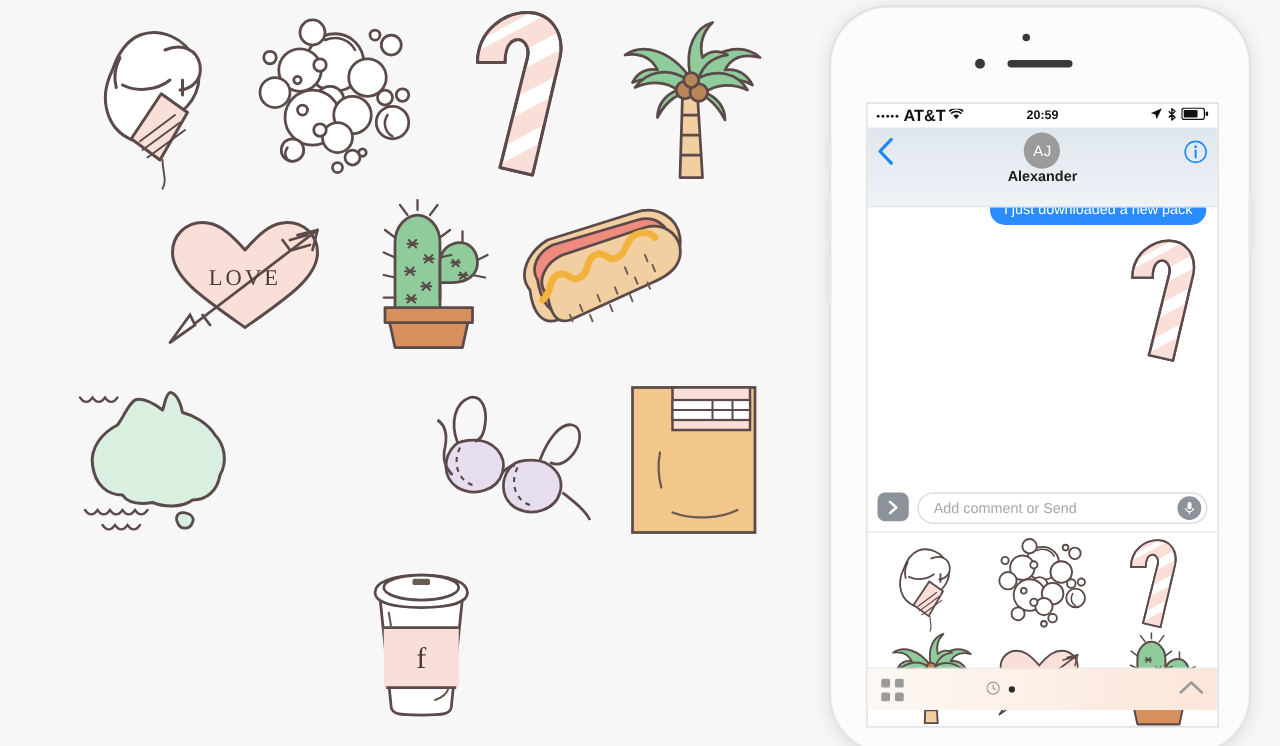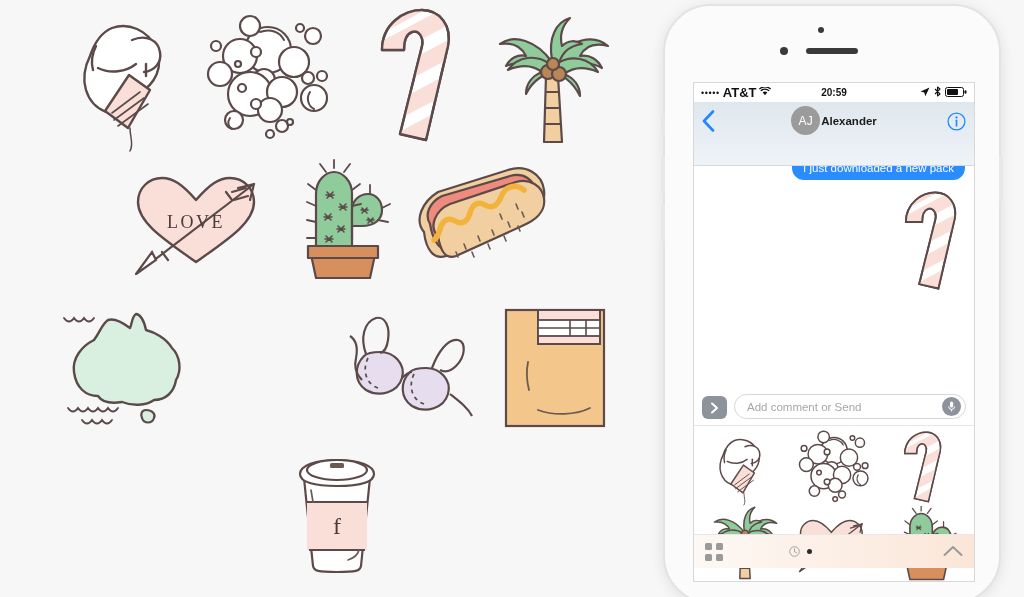--- a/index.html
+++ b/index.html
@@ -56,21 +56,21 @@
   
   .navbar {
     position: relative; height: 64px;
     background: linear-gradient(to bottom, #dfe7ee, #eef3f7);
     border-bottom: 1px solid #d3d9de;
     display: flex; align-items: flex-start; justify-content: center;
     padding-top: 4px;
   }
   .back-btn { position: absolute; left: 8px; top: 8px; cursor: pointer; }
   .info-btn { position: absolute; right: 8px; top: 10px; cursor: pointer; }
-  .contact { display: flex; align-items: center; gap: 1px; }
+  .contact { display: flex; flex-direction: column; align-items: center; gap: 1px; }
   .avatar {
     width: 29px; height: 29px; border-radius: 50%;
     background: #9b9b9b; color: #fff; font-size: 12px;
     display: flex; align-items: center; justify-content: center;
     letter-spacing: 0.3px;
   }
   .contact-name { font-size: 11.5px; color: #1b1b1b; font-weight: bold; }
 
   
   .convo {
@@ -90,21 +90,21 @@
   .typing {
     display: inline-flex; gap: 4px; align-items: center;
     background: #ececf0; border-radius: 15px; padding: 8px 11px;
   }
   .typing i { width: 6px; height: 6px; border-radius: 50%; background: #c2c2c8; display: block; }
   .candy-in-chat { position: absolute; right: 12px; top: 22px; width: 62px; height: 108px; }
   .candy-in-chat svg { width: 100%; height: 100%; }
 
   
   .inputbar {
-    display: flex; align-items: flex-end; gap: 7px;
+    display: flex; align-items: flex-start; gap: 7px;
     padding: 6px 8px; background: #fff;
   }
   .send-sq {
     width: 25px; height: 23px; border-radius: 6px; background: #8d939b;
     display: flex; align-items: center; justify-content: center; flex: 0 0 auto; cursor: pointer;
   }
   .field {
     flex: 1; height: 25px; border: 1px solid #d8d8dc; border-radius: 13px;
     display: flex; align-items: center; padding: 0 4px 0 12px; background: #fff;
   }

